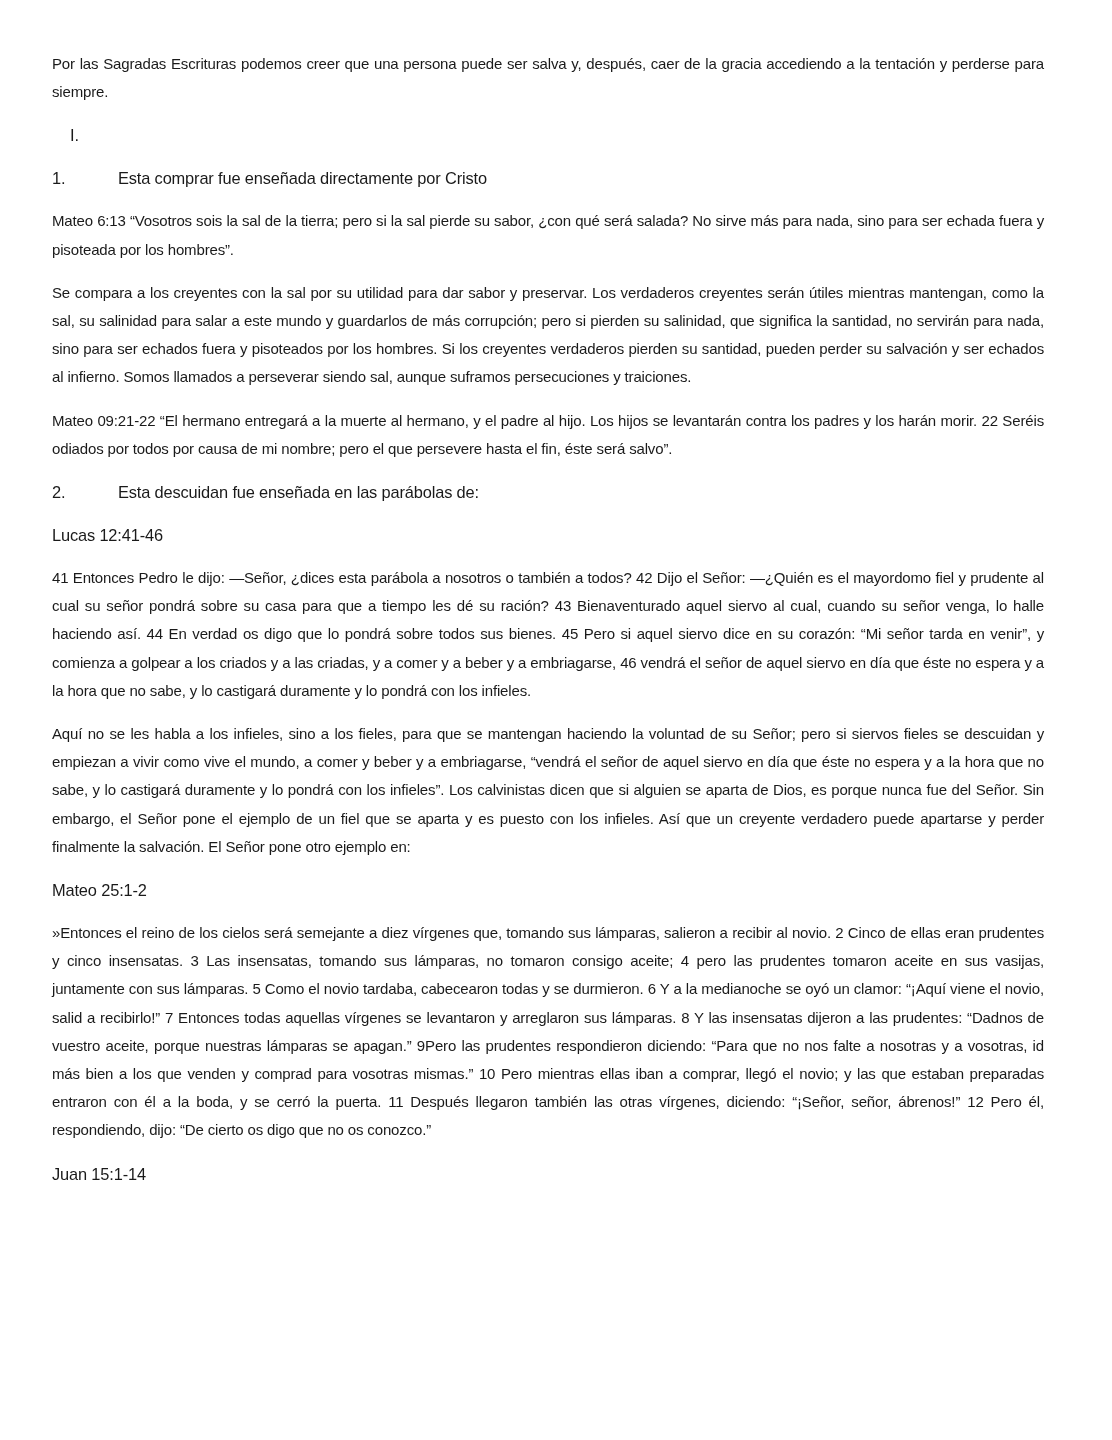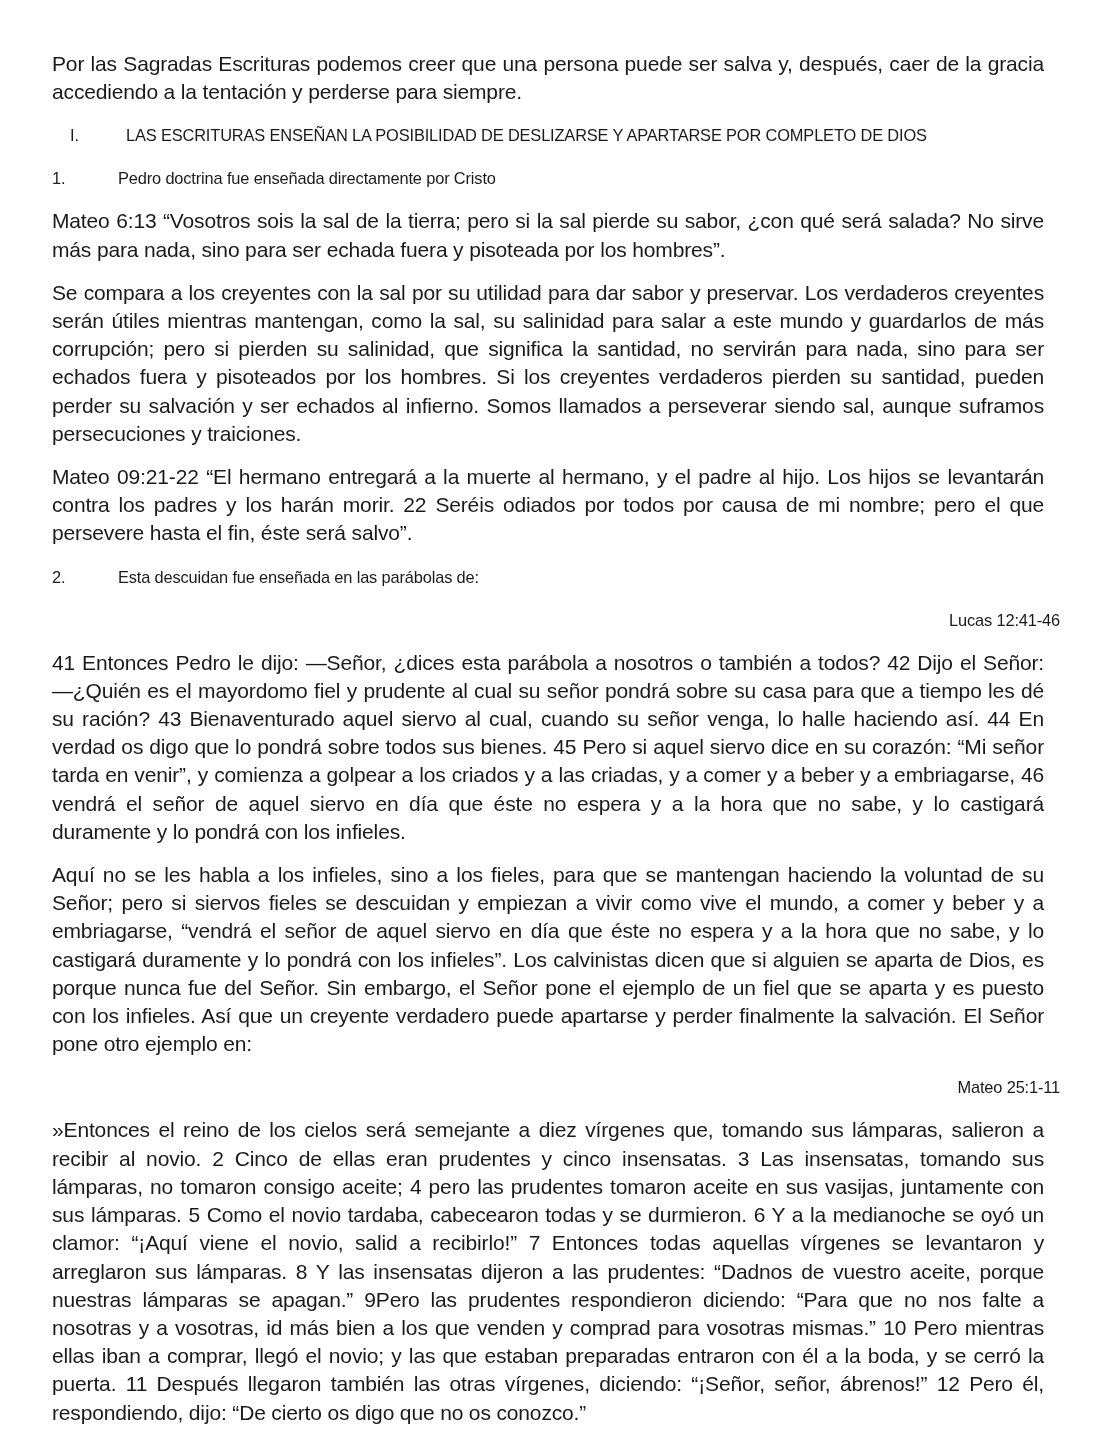--- a/index.html
+++ b/index.html
@@ -15,21 +15,21 @@
     font-family: "Liberation Sans", sans-serif;
     color: #1a1a1a;
   }
   .page {
     position: absolute;
     left: 52px;
     top: 50px;
     width: 1008px;
   }
   .p {
-    font-size: 21px;
+    font-size: 15px;
     line-height: 28.2px;
     text-align: justify;
     margin: 0 16px 15px 0;
     letter-spacing: -0.15px;
   }
   .heading-roman {
     display: flex;
     font-size: 16.4px;
     line-height: 28px;
     margin: 0 0 15px 0;
@@ -50,57 +50,55 @@
   }
   .numbered .num {
     width: 66px;
     flex: none;
   }
   .ref {
     font-size: 16.4px;
     line-height: 28px;
     margin: 0 0 15px 0;
     letter-spacing: -0.15px;
-    text-align: right;
   }
 </style>
 </head>
 <body>
 
 <div class="page">
 
   <p class="p">Por las Sagradas Escrituras podemos creer que una persona puede ser salva y, después, caer de la gracia accediendo a la tentación y perderse para siempre.</p>
 
   <div class="heading-roman">
     <span class="num">I.</span>
-    <span>LAS ESCRITURAS ENSEÑAN LA POSIBILIDAD DE DESLIZARSE Y APARTARSE POR COMPLETO DE DIOS</span>
   </div>
 
   <div class="numbered">
     <span class="num">1.</span>
-    <span>Pedro doctrina fue enseñada directamente por Cristo</span>
+    <span>Esta comprar fue enseñada directamente por Cristo</span>
   </div>
 
   <p class="p">Mateo 6:13  “Vosotros sois la sal de la tierra; pero si la sal pierde su sabor, ¿con qué será salada? No sirve más para nada, sino para ser echada fuera y pisoteada por los hombres”.</p>
 
   <p class="p">Se compara a los creyentes con la sal por su utilidad para dar sabor y preservar. Los verdaderos creyentes serán útiles mientras mantengan, como la sal, su salinidad para salar a este mundo y guardarlos de más corrupción; pero si pierden su salinidad, que significa la santidad, no servirán para nada, sino para ser echados fuera y pisoteados por los hombres. Si los creyentes verdaderos pierden su santidad, pueden perder su salvación y ser echados al infierno. Somos llamados a perseverar siendo sal, aunque suframos persecuciones y traiciones.</p>
 
   <p class="p">Mateo 09:21-22 “El hermano entregará a la muerte al hermano, y el padre al hijo. Los hijos se levantarán contra los padres y los harán morir. 22 Seréis odiados por todos por causa de mi nombre; pero el que persevere hasta el fin, éste será salvo”.</p>
 
   <div class="numbered">
     <span class="num">2.</span>
     <span>Esta descuidan fue enseñada en las parábolas de:</span>
   </div>
 
   <div class="ref">Lucas 12:41-46</div>
 
   <p class="p">41 Entonces Pedro le dijo: —Señor, ¿dices esta parábola a nosotros o también a todos? 42 Dijo el Señor: —¿Quién es el mayordomo fiel y prudente al cual su señor pondrá sobre su casa para que a tiempo les dé su ración? 43 Bienaventurado aquel siervo al cual, cuando su señor venga, lo halle haciendo así. 44 En verdad os digo que lo pondrá sobre todos sus bienes. 45 Pero si aquel siervo dice en su corazón: “Mi señor tarda en venir”, y comienza a golpear a los criados y a las criadas, y a comer y a beber y a embriagarse, 46 vendrá el señor de aquel siervo en día que éste no espera y a la hora que no sabe, y lo castigará duramente y lo pondrá con los infieles.</p>
 
   <p class="p">Aquí no se les habla a los infieles, sino a los fieles, para que se mantengan haciendo la voluntad de su Señor; pero si siervos fieles se descuidan y empiezan a vivir como vive el mundo, a comer y beber y a embriagarse, “vendrá el señor de aquel siervo en día que éste no espera y a la hora que no sabe, y lo castigará duramente y lo pondrá con los infieles”. Los calvinistas dicen que si alguien se aparta de Dios, es porque nunca fue del Señor. Sin embargo, el Señor pone el ejemplo de un fiel que se aparta y es puesto con los infieles. Así que un creyente verdadero puede apartarse y perder finalmente la salvación. El Señor pone otro ejemplo en:</p>
 
-  <div class="ref">Mateo 25:1-11</div>
+  <div class="ref">Mateo 25:1-2</div>
 
   <p class="p">»Entonces el reino de los cielos será semejante a diez vírgenes que, tomando sus lámparas, salieron a recibir al novio. 2 Cinco de ellas eran prudentes y cinco insensatas. 3 Las insensatas, tomando sus lámparas, no tomaron consigo aceite; 4 pero las prudentes tomaron aceite en sus vasijas, juntamente con sus lámparas. 5 Como el novio tardaba, cabecearon todas y se durmieron. 6 Y a la medianoche se oyó un clamor: “¡Aquí viene el novio, salid a recibirlo!” 7 Entonces todas aquellas vírgenes se levantaron y arreglaron sus lámparas. 8 Y las insensatas dijeron a las prudentes: “Dadnos de vuestro aceite, porque nuestras lámparas se apagan.” 9Pero las prudentes respondieron diciendo: “Para que no nos falte a nosotras y a vosotras, id más bien a los que venden y comprad para vosotras mismas.” 10 Pero mientras ellas iban a comprar, llegó el novio; y las que estaban preparadas entraron con él a la boda, y se cerró la puerta. 11 Después llegaron también las otras vírgenes, diciendo: “¡Señor, señor, ábrenos!” 12 Pero él, respondiendo, dijo: “De cierto os digo que no os conozco.”</p>
 
 
   <div class="ref">Juan 15:1-14</div>
 
 </div>
 
 </body></html>

